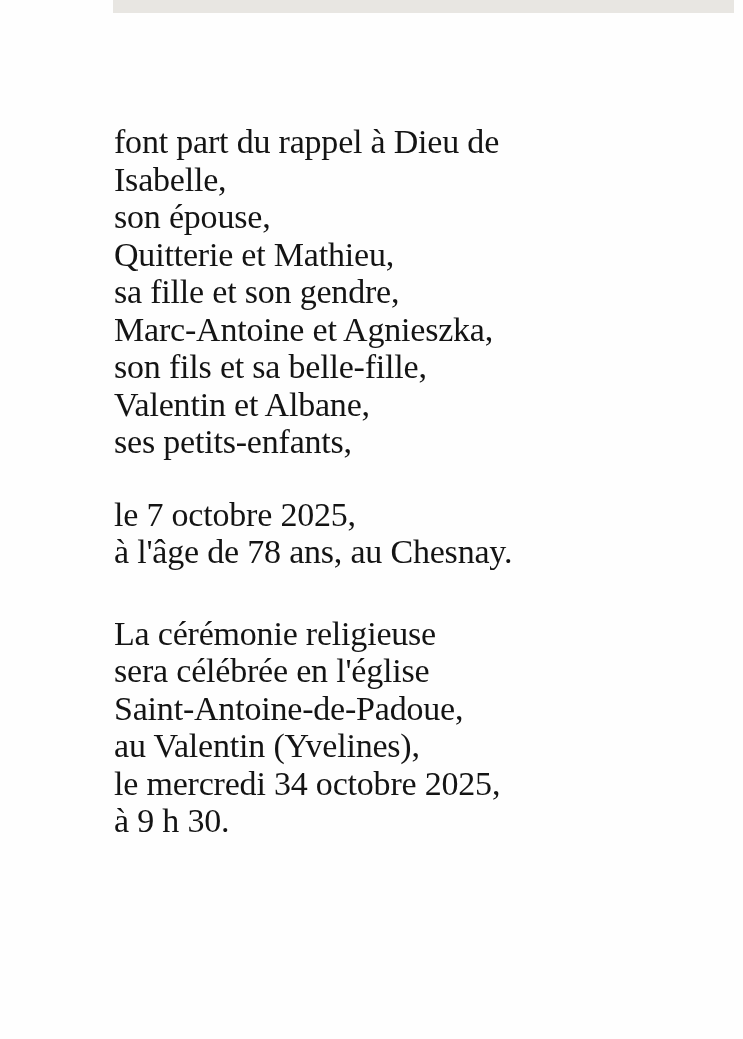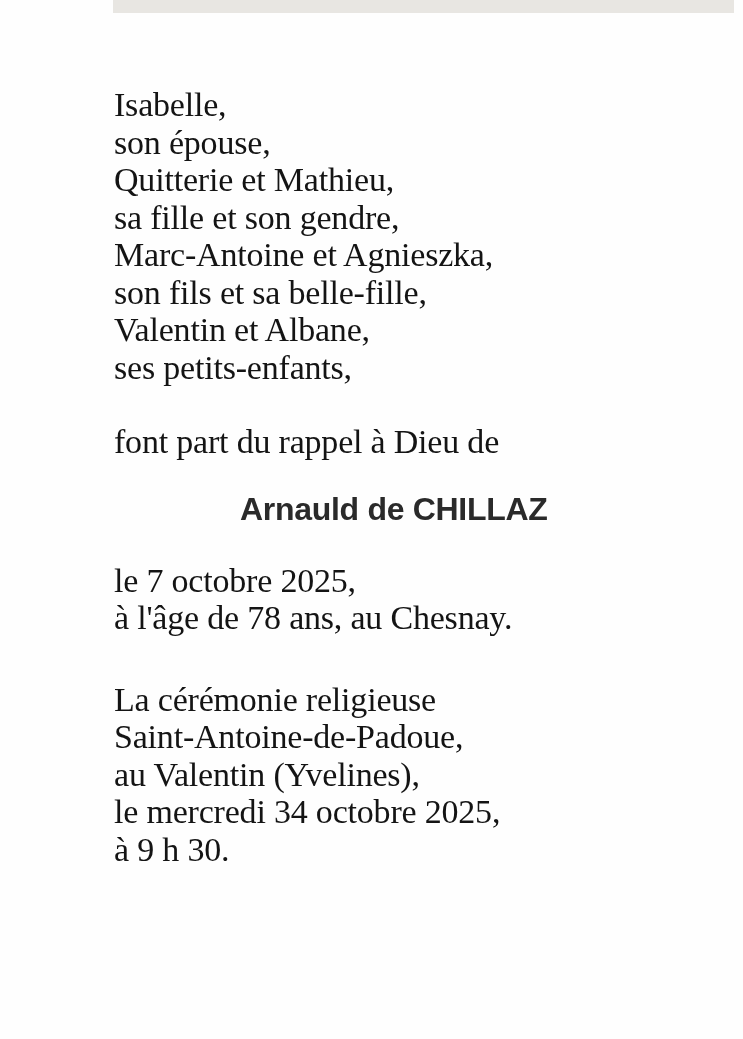--- a/index.html
+++ b/index.html
@@ -54,43 +54,43 @@
     .date { margin-top: 35px; }
     .ceremony { margin-top: 44px; }
   </style>
 </head>
 <body>
 
 <div class="top-bar"></div>
 
 <div class="content">
 
+  <p class="block announce">
+    <span class="line">font part du rappel à Dieu de</span>
+  </p>
+
   <p class="block family">
     <span class="line">Isabelle,</span>
     <span class="line">son épouse,</span>
     <span class="line">Quitterie et Mathieu,</span>
     <span class="line">sa fille et son gendre,</span>
     <span class="line">Marc-Antoine et Agnieszka,</span>
     <span class="line">son fils et sa belle-fille,</span>
     <span class="line">Valentin et Albane,</span>
     <span class="line">ses petits-enfants,</span>
   </p>
 
-  <p class="block announce">
-    <span class="line">font part du rappel à Dieu de</span>
-  </p>
-
-  <div class="name">Arnauld de CHILLAZ</div>
 
   <p class="block date">
     <span class="line">le 7 octobre 2025,</span>
     <span class="line">à l'âge de 78 ans, au Chesnay.</span>
   </p>
 
   <p class="block ceremony">
     <span class="line">La cérémonie religieuse</span>
+    <span class="line">sera célébrée en l'église</span>
     <span class="line">Saint-Antoine-de-Padoue,</span>
     <span class="line">au Valentin (Yvelines),</span>
     <span class="line">le mercredi 34 octobre 2025,</span>
     <span class="line">à 9 h 30.</span>
   </p>
 
 </div>
 
 </body></html>

